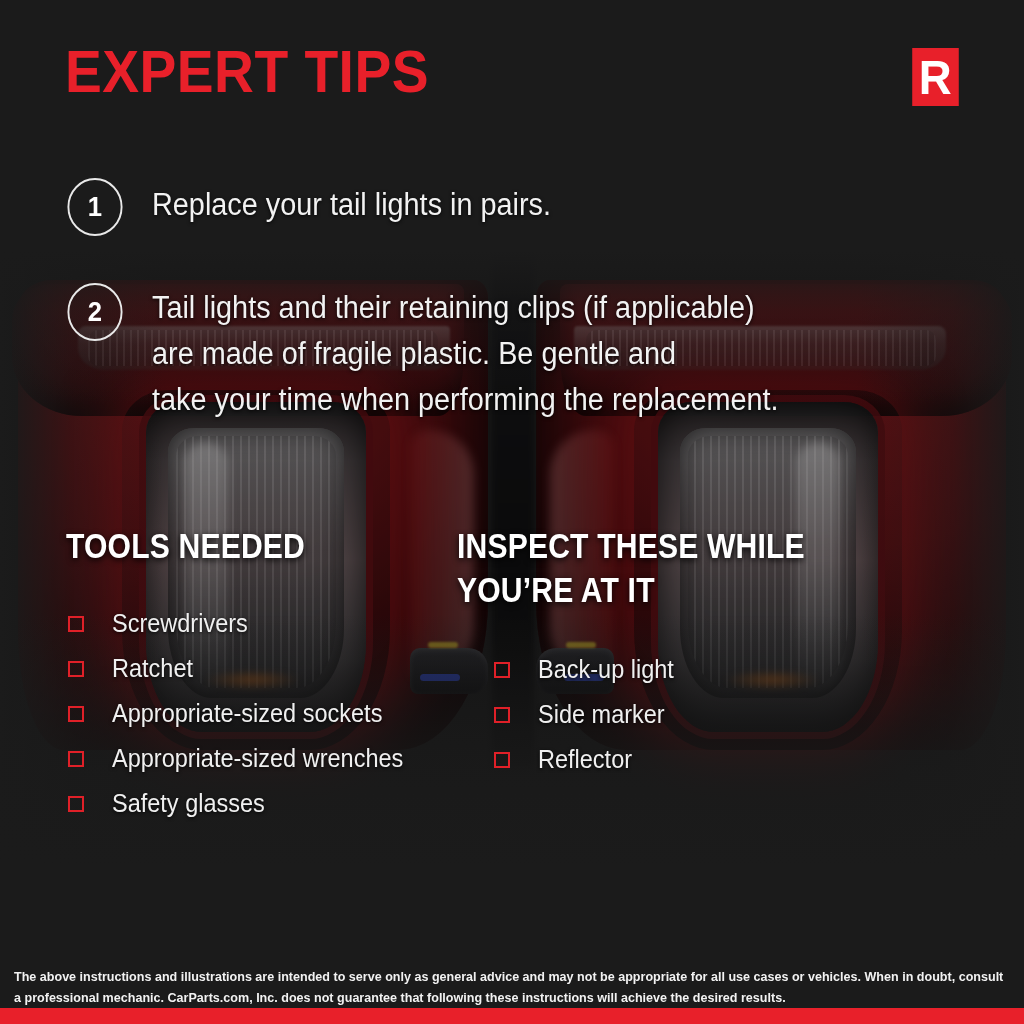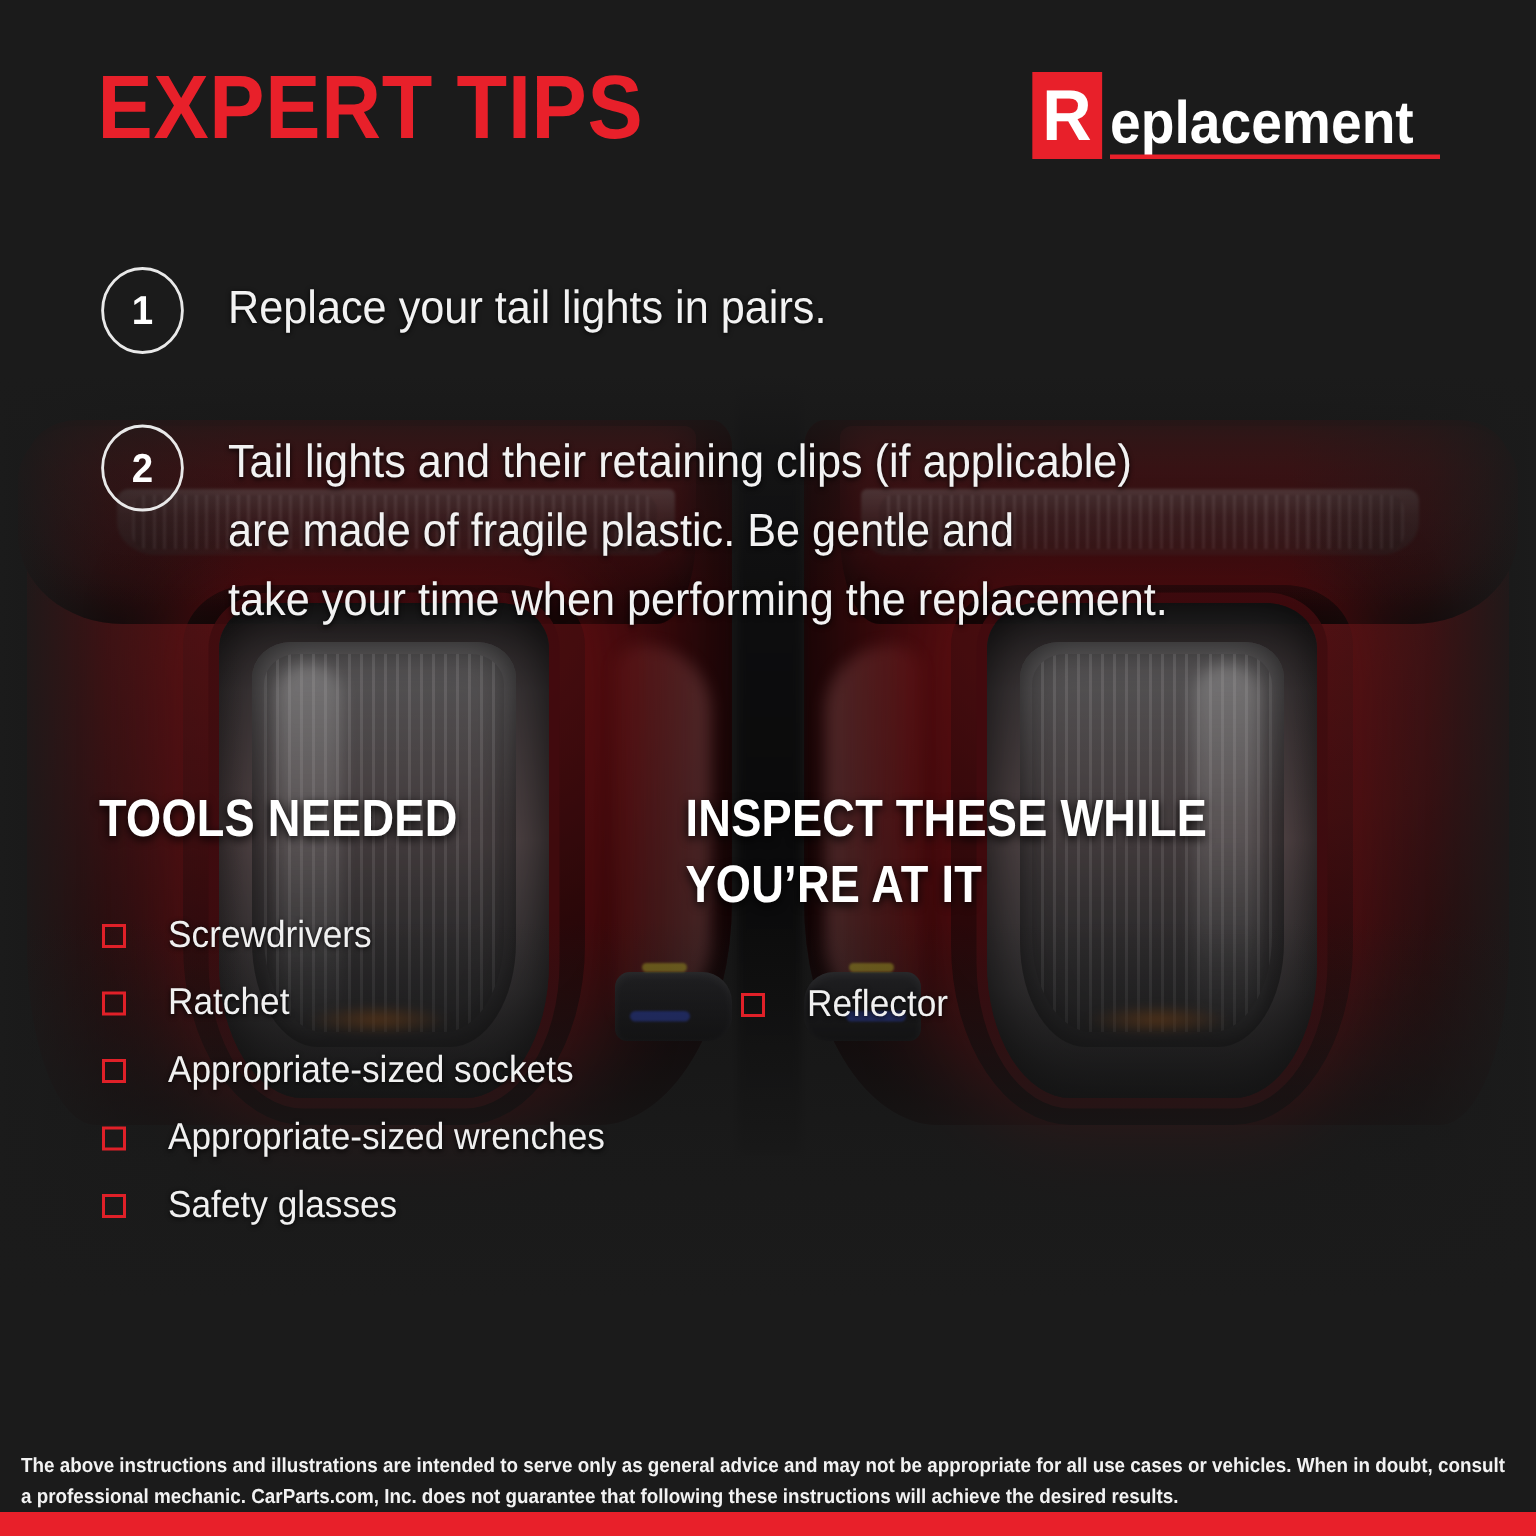--- a/index.html
+++ b/index.html
@@ -312,24 +312,20 @@
     <div id="photo-dim"></div>
     <div id="photo-fade"></div>
   </div>
 
   <div id="content">
 
     <div id="title">EXPERT TIPS</div>
 
     <div id="logo">
       <div id="logo-r">R</div>
-      <div id="logo-word-wrap">
-        <span id="logo-word">eplacement</span>
-        <div id="logo-underline"></div>
-      </div>
     </div>
 
     <div class="tip" id="tip1">
       <div class="tip-num">1</div>
       <div class="tip-text">Replace your tail lights in pairs.</div>
     </div>
 
     <div class="tip" id="tip2">
       <div class="tip-num">2</div>
       <div class="tip-text">Tail lights and their retaining clips (if applicable)
@@ -360,20 +356,28 @@
       </div>
       <div class="chk-item">
         <div class="chk-box"></div>
         <div class="chk-label">Safety glasses</div>
       </div>
     </div>
 
     <div class="chk-list" id="inspect-list">
       <div class="chk-item">
         <div class="chk-box"></div>
+        <div class="chk-label">Back-up light</div>
+      </div>
+      <div class="chk-item">
+        <div class="chk-box"></div>
+        <div class="chk-label">Side marker</div>
+      </div>
+      <div class="chk-item">
+        <div class="chk-box"></div>
         <div class="chk-label">Reflector</div>
       </div>
     </div>
 
     <div id="footer">
       <p>The above instructions and illustrations are intended to serve only as general advice and may not be appropriate for all use cases or vehicles. When in doubt, consult a professional mechanic. CarParts.com, Inc. does not guarantee that following these instructions will achieve the desired results.</p>
     </div>
 
     <div id="bottom-bar"></div>
   </div>

